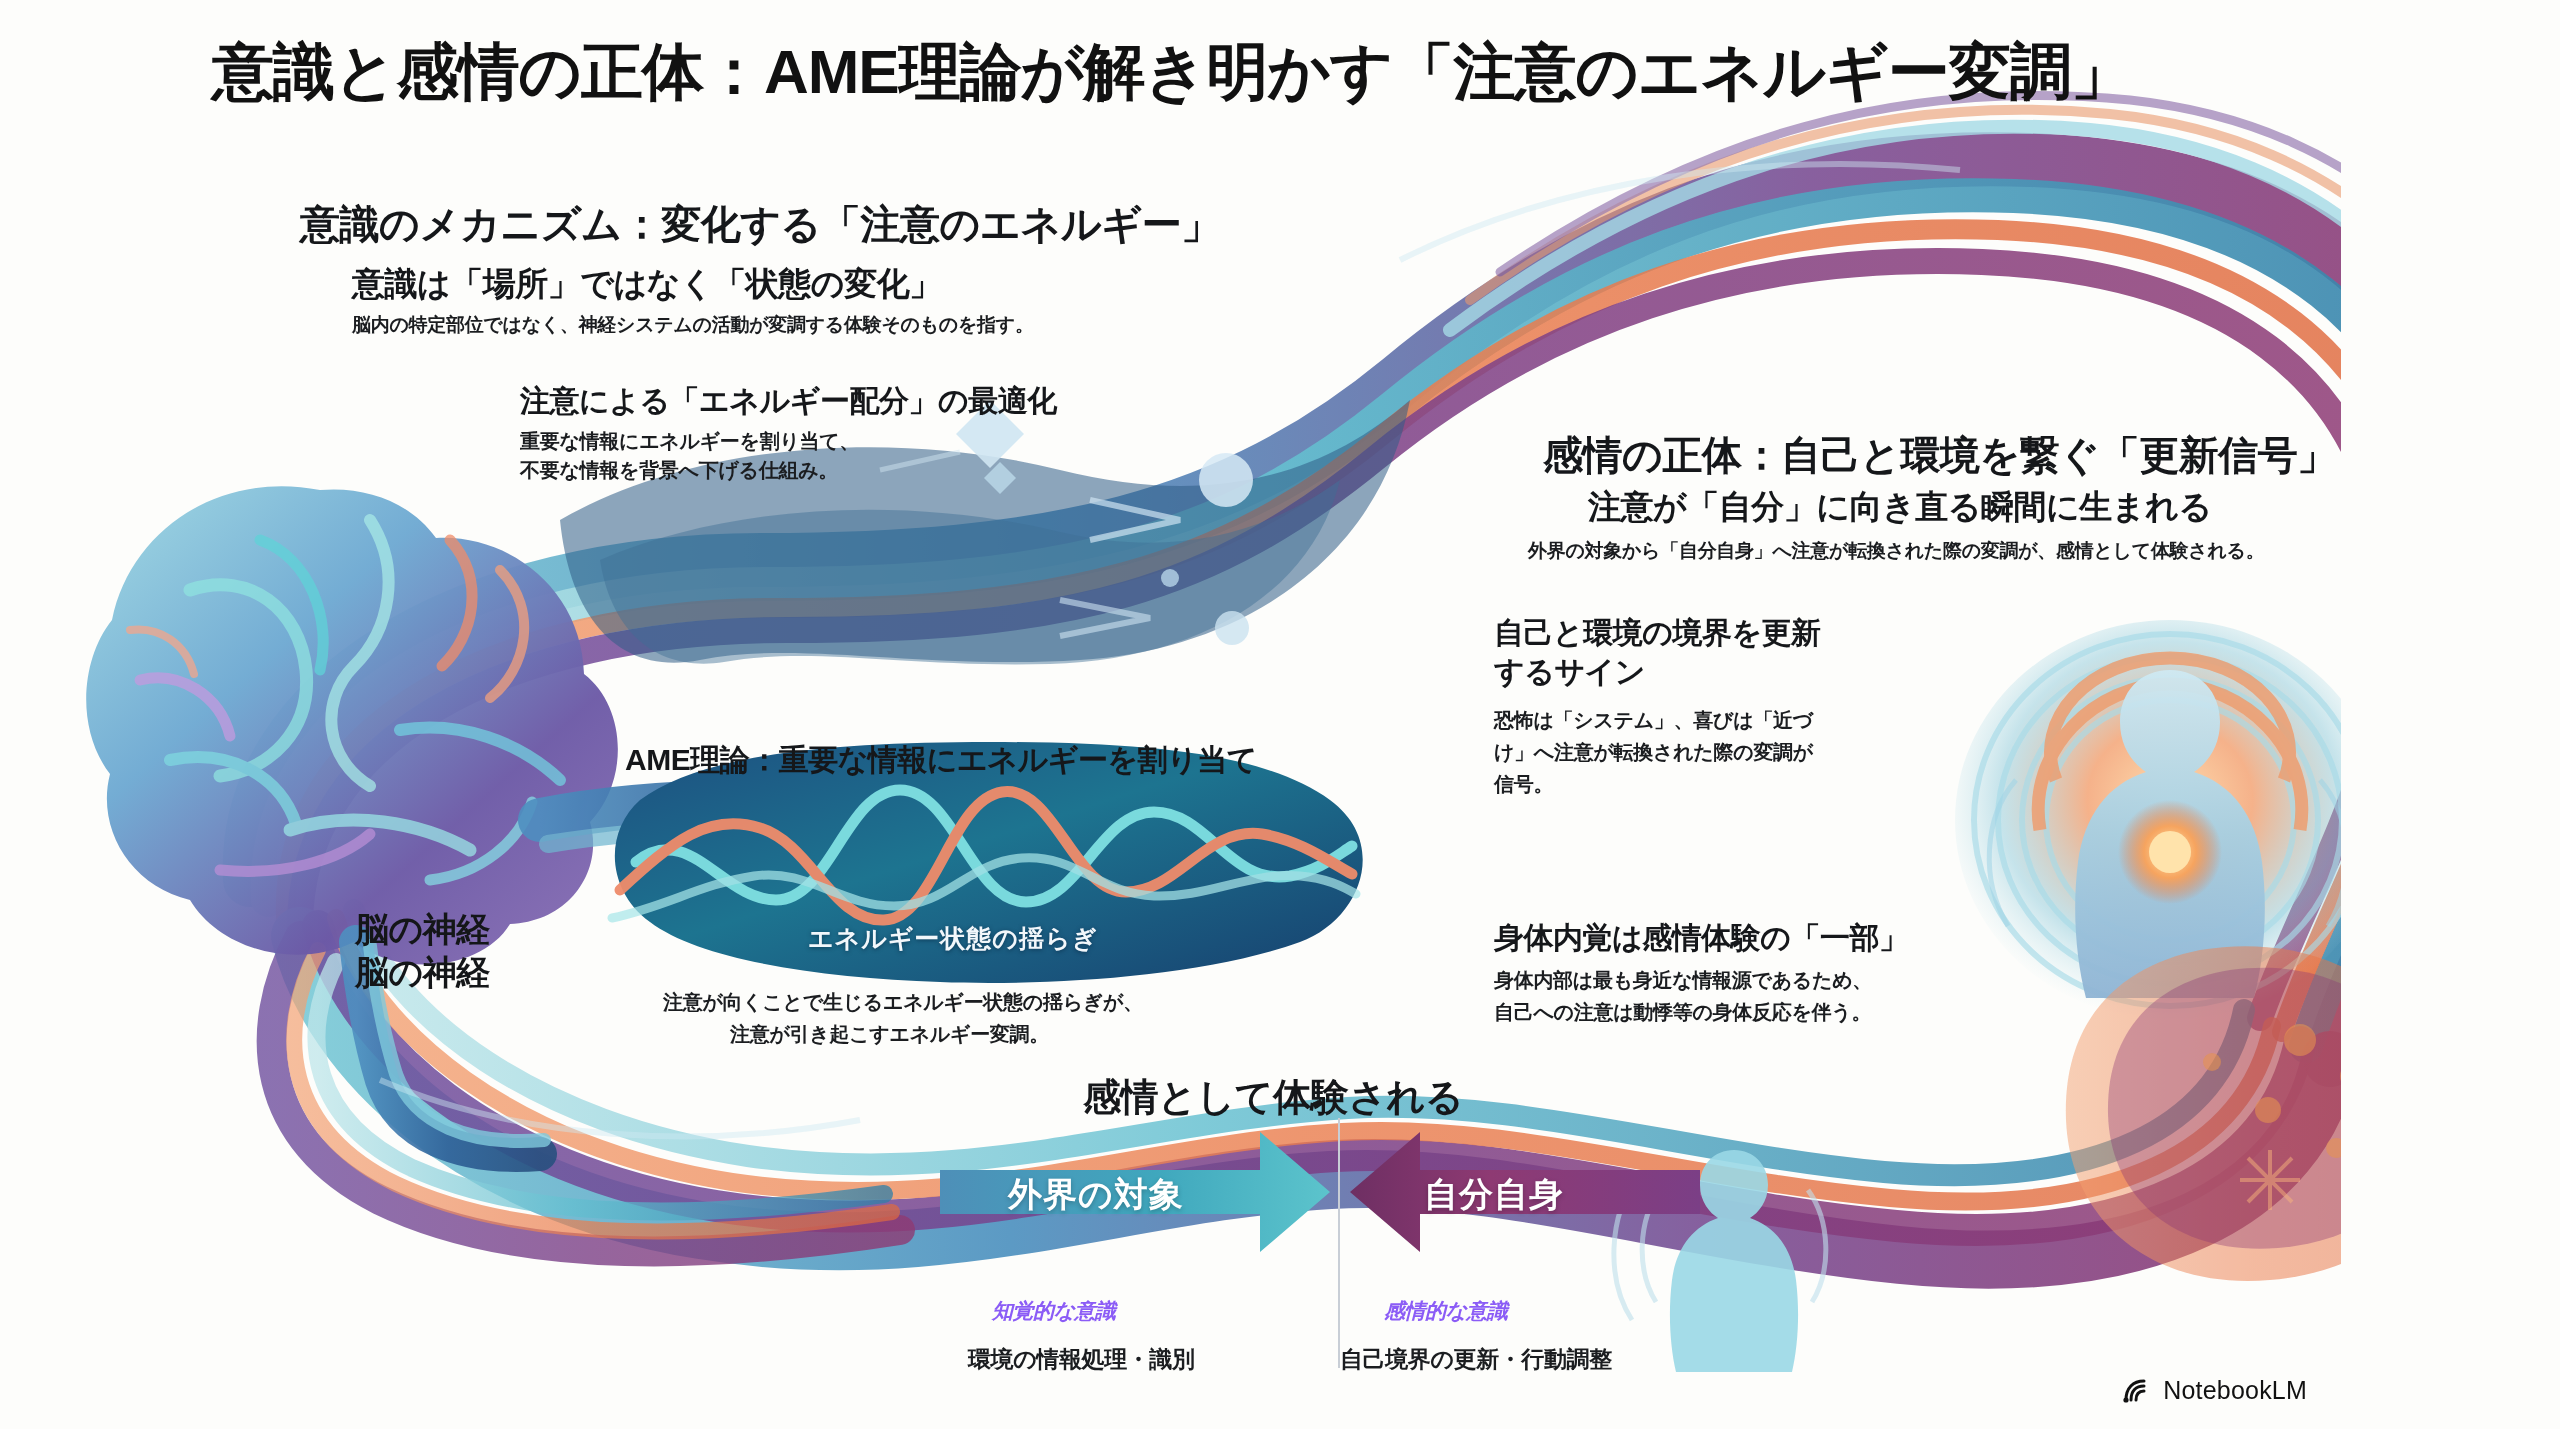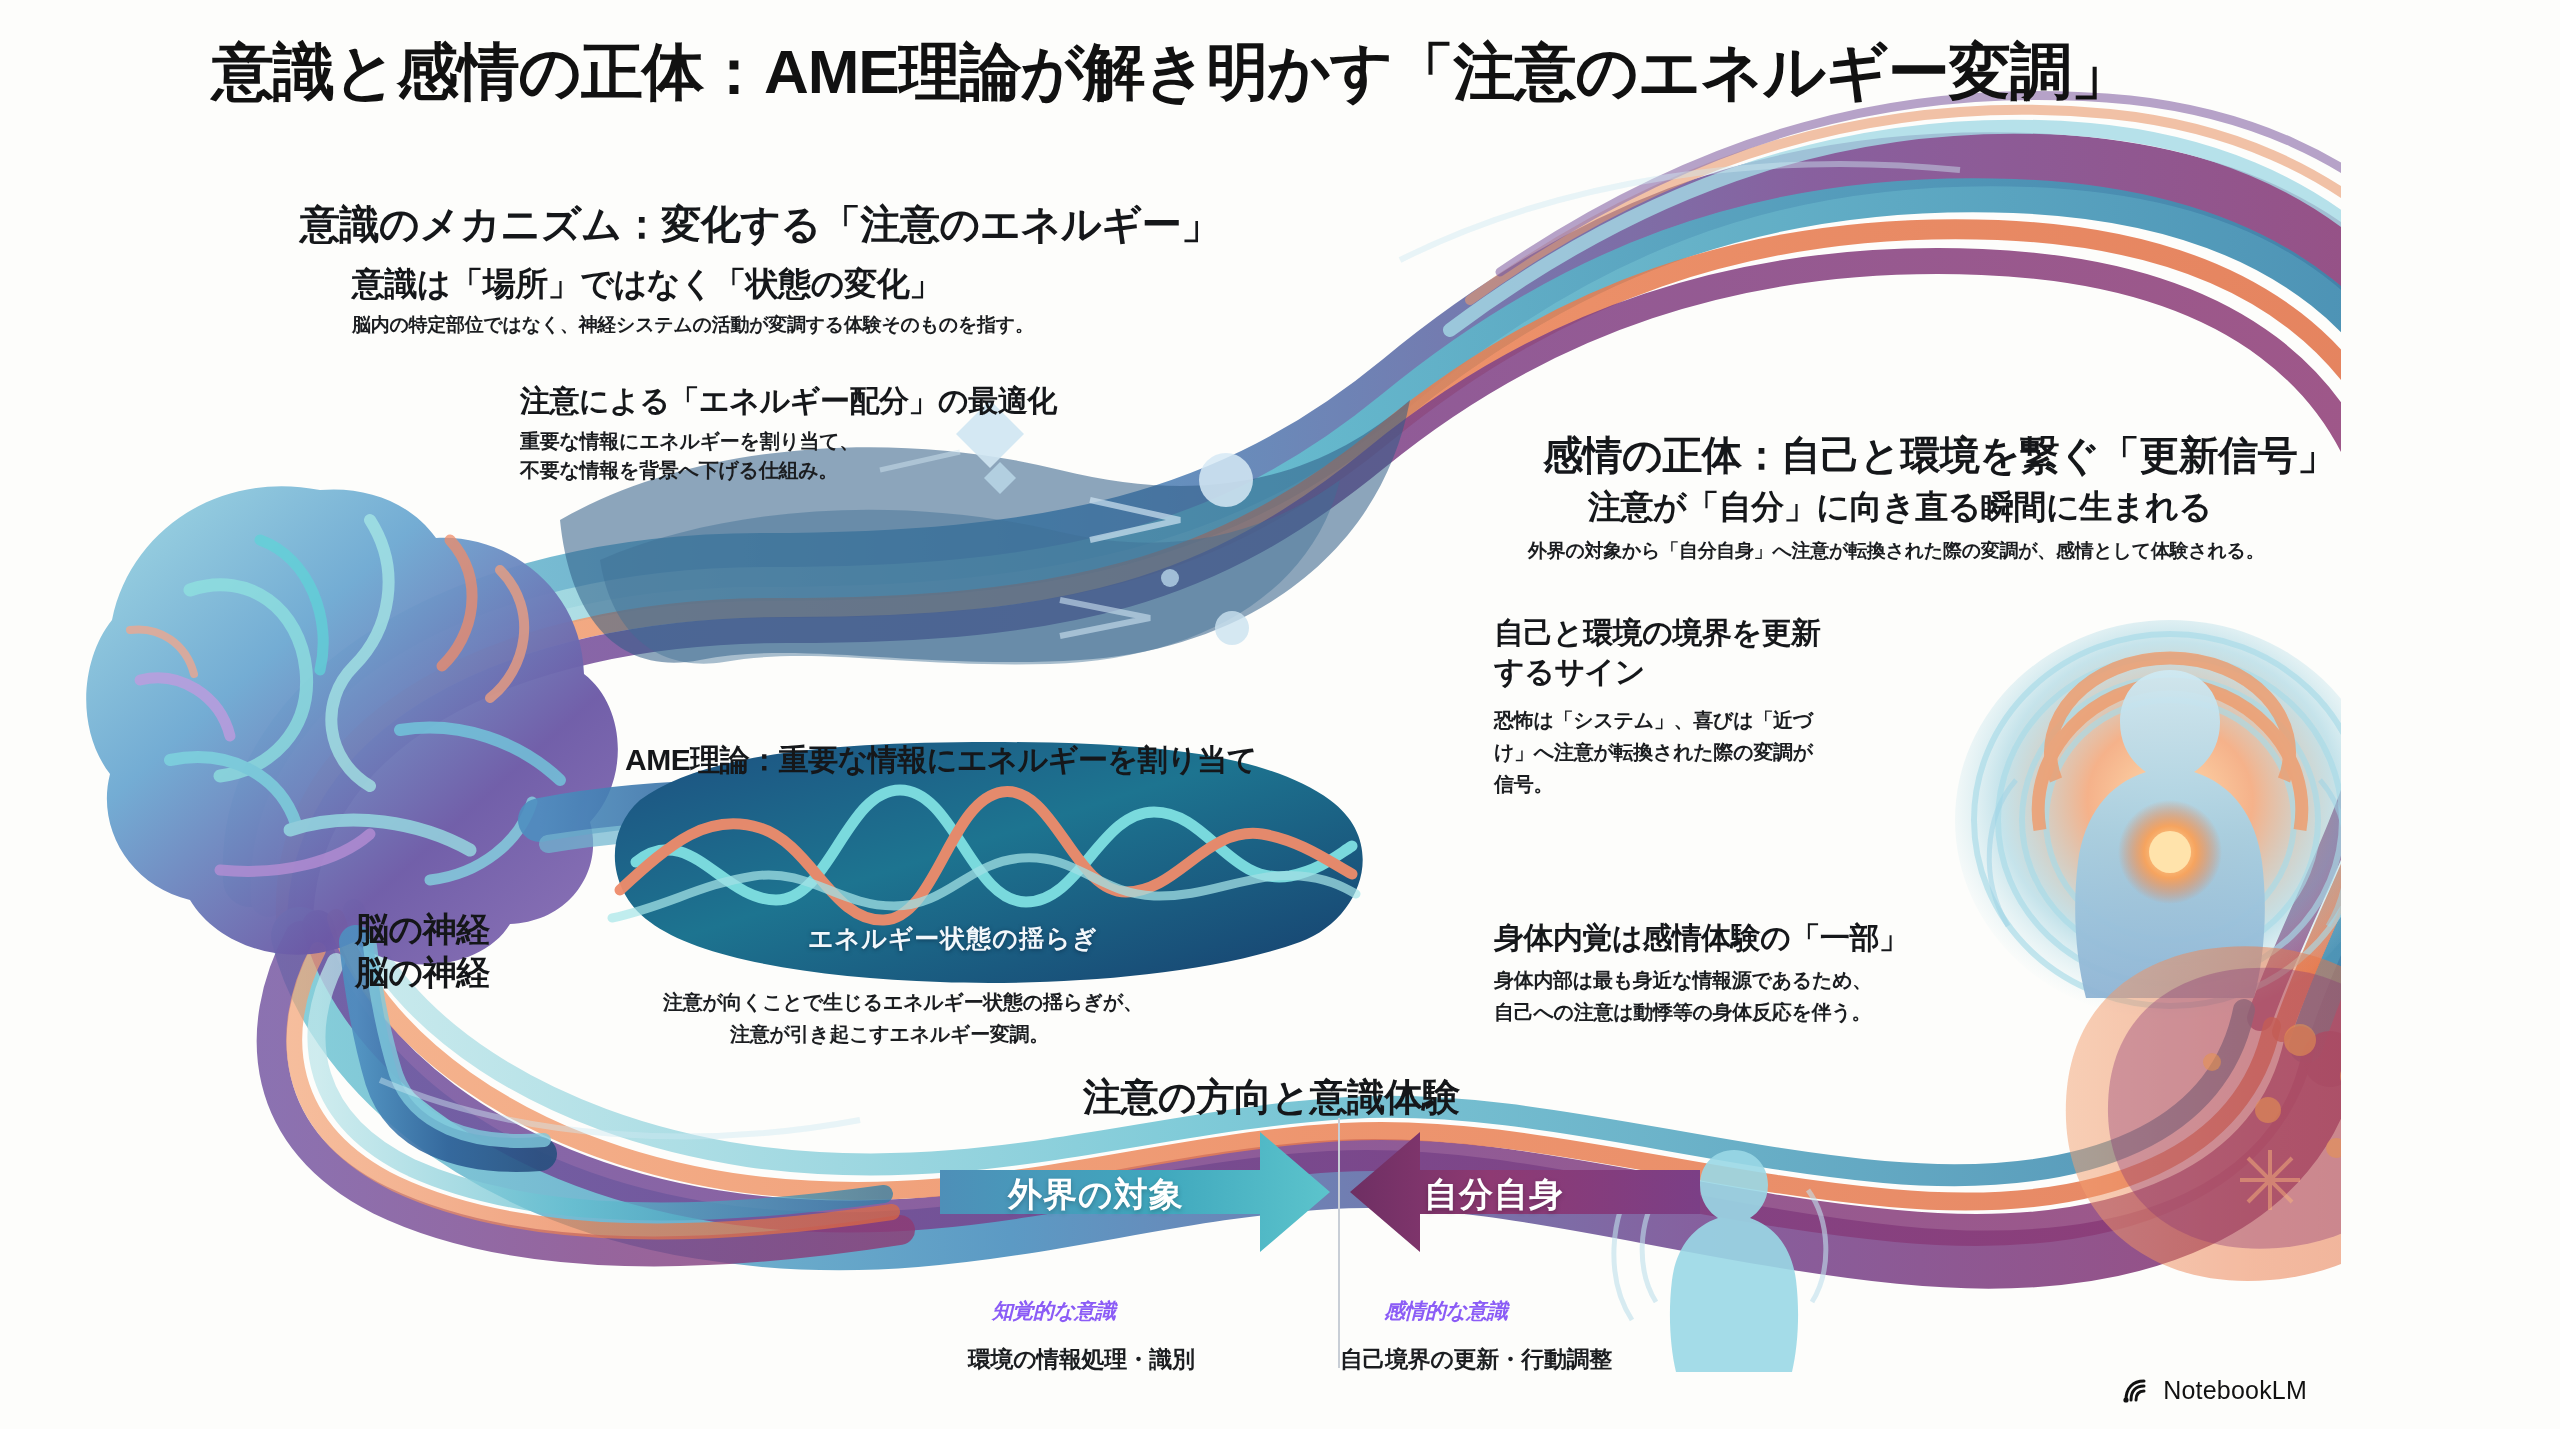--- a/index.html
+++ b/index.html
@@ -332,21 +332,21 @@
   <div class="tx item-head" style="left:1494px;top:615px;">自己と環境の境界を更新</div>
   <div class="tx item-head" style="left:1494px;top:654px;">するサイン</div>
   <div class="tx body-sm" style="left:1494px;top:706px;">恐怖は「システム」、喜びは「近づ</div>
   <div class="tx body-sm" style="left:1494px;top:738px;">け」へ注意が転換された際の変調が</div>
   <div class="tx body-sm" style="left:1494px;top:770px;">信号。</div>
 
   <div class="tx item-head" style="left:1494px;top:920px;">身体内覚は感情体験の「一部」</div>
   <div class="tx body-sm" style="left:1494px;top:966px;">身体内部は最も身近な情報源であるため、</div>
   <div class="tx body-sm" style="left:1494px;top:998px;">自己への注意は動悸等の身体反応を伴う。</div>
 
-  <div class="tx flowtitle" style="left:1083px;top:1072px;">注意の方向と意識体験</div>
+  <div class="tx flowtitle" style="left:1083px;top:1072px;">感情として体験される</div>
 
   <div class="tx arrowlabel" style="left:1008px;top:1172px;">外界の対象</div>
   <div class="tx arrowlabel" style="left:1424px;top:1172px;">自分自身</div>
 
   <div class="tx cap-head" style="left:992px;top:1297px;">知覚的な意識</div>
   <div class="tx cap-sub" style="left:968px;top:1344px;">環境の情報処理・識別</div>
 
   <div class="tx cap-head" style="left:1384px;top:1297px;">感情的な意識</div>
   <div class="tx cap-sub" style="left:1340px;top:1344px;">自己境界の更新・行動調整</div>
 

